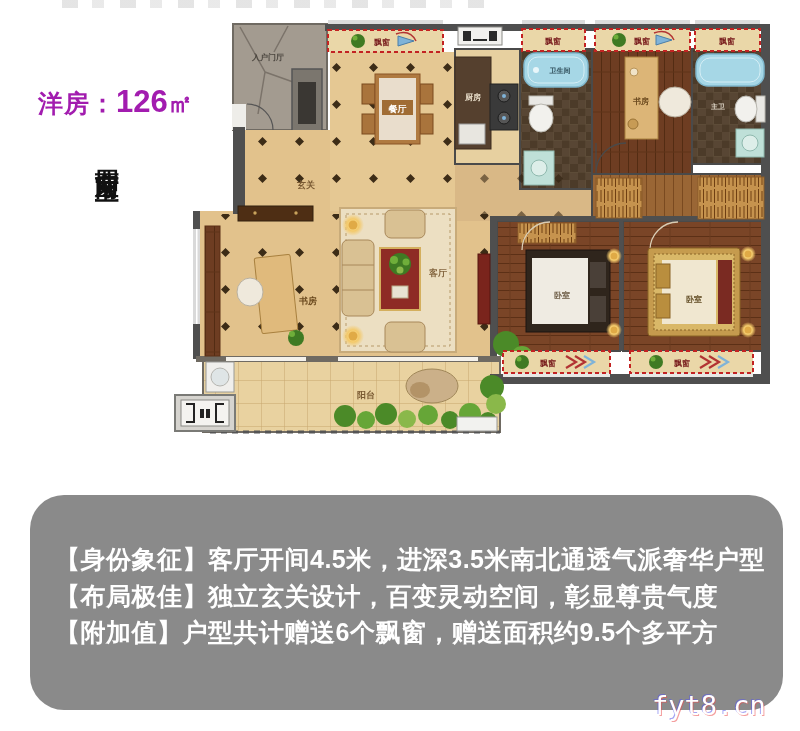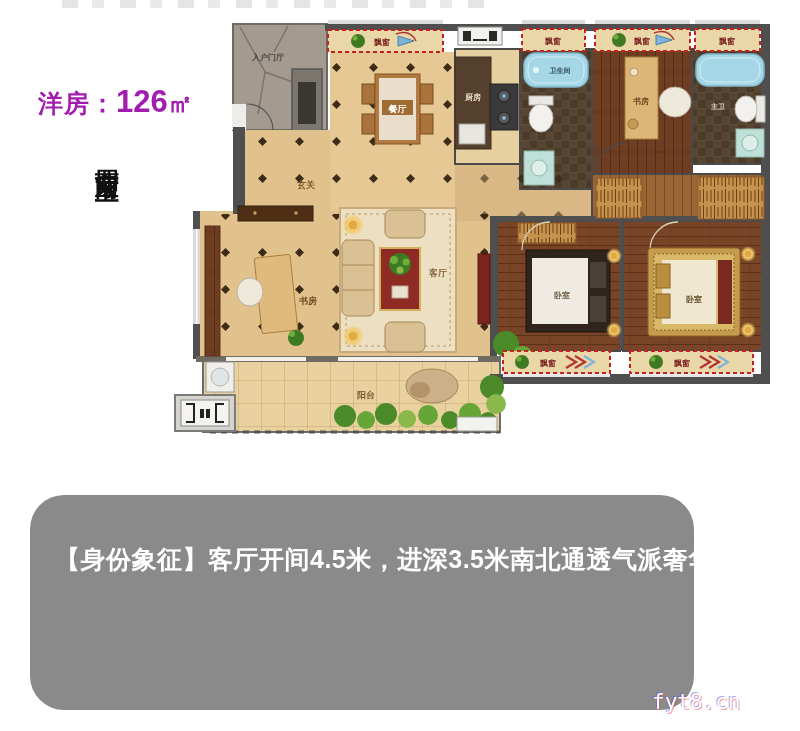--- a/index.html
+++ b/index.html
@@ -6,25 +6,25 @@
   body{width:800px;height:731px;background:#ffffff;position:relative;overflow:hidden;
        font-family:"Liberation Sans","DejaVu Sans",sans-serif;}
   .top-remnant{position:absolute;left:62px;top:0;width:430px;height:8px;opacity:.55;
        background:repeating-linear-gradient(90deg,#cfcfcf 0 16px,transparent 16px 30px,#d8d8d8 30px 42px,transparent 42px 58px);}
   .title{position:absolute;left:38px;top:84px;font-weight:700;color:#a21caf;font-size:25px;letter-spacing:1px;white-space:nowrap;}
   .title .num{font-size:31px;letter-spacing:0;}
   .vlabel{position:absolute;left:91px;top:151px;writing-mode:vertical-rl;text-orientation:upright;
        font-size:24px;font-weight:700;color:#111;letter-spacing:2px;}
   .plan{position:absolute;left:170px;top:12px;width:602px;height:432px;}
   .lbl{font-family:"Liberation Sans","DejaVu Sans",sans-serif;font-weight:700;}
-  .features{position:absolute;left:30px;top:495px;width:664px;height:215px;background:#8a8a8a;
+  .features{position:absolute;left:30px;top:495px;width:753px;height:215px;background:#8a8a8a;
        border-radius:34px;box-sizing:border-box;padding:46px 18px 0 25px;color:#ffffff;}
   .features .line{font-size:25px;font-weight:700;line-height:36.5px;white-space:nowrap;letter-spacing:0.5px;}
   .watermark{position:absolute;left:652px;top:690px;font-family:"DejaVu Sans Mono","Liberation Mono",monospace;
-       font-size:21px;color:#ffffff;z-index:5;
+       font-size:27px;color:#ffffff;z-index:5;
        text-shadow:1px 1px 0 rgba(235,80,80,.55), -1px -1px 0 rgba(90,90,235,.55);}
 </style>
 </head>
 <body>
 
 <div class="top-remnant"></div>
 
 <div class="title"><span>洋房：</span><span class="num">126</span><span>㎡</span></div>
 
 <div class="vlabel">四室两厅两卫</div>
@@ -322,15 +322,17 @@
     <circle cx="486" cy="350" r="7" fill="#3f7a23"></circle>
       <circle cx="483" cy="347" r="2.5" fill="#6fae3a"></circle>
     <text class="lbl" x="512" y="354" font-size="8" fill="#7a1f1f" text-anchor="middle">飘窗</text>
     <path d="M530 344 l10 6 l-10 6 M539 344 l10 6 l-10 6" stroke="#b23333" fill="none" stroke-width="2.2"></path>
     <path d="M548 344 l10 6 l-10 6" stroke="#7fb3d8" fill="none" stroke-width="2.2"></path>
   </g>
 </svg>
 
 <div class="features">
   <div class="line">【身份象征】客厅开间4.5米，进深3.5米南北通透气派奢华户型</div>
+  <div class="line">【布局极佳】独立玄关设计，百变灵动空间，彰显尊贵气度</div>
+  <div class="line">【附加值】户型共计赠送6个飘窗，赠送面积约9.5个多平方</div>
 </div>
 
 <div class="watermark">fyt8.cn</div>
 
 </body></html>

